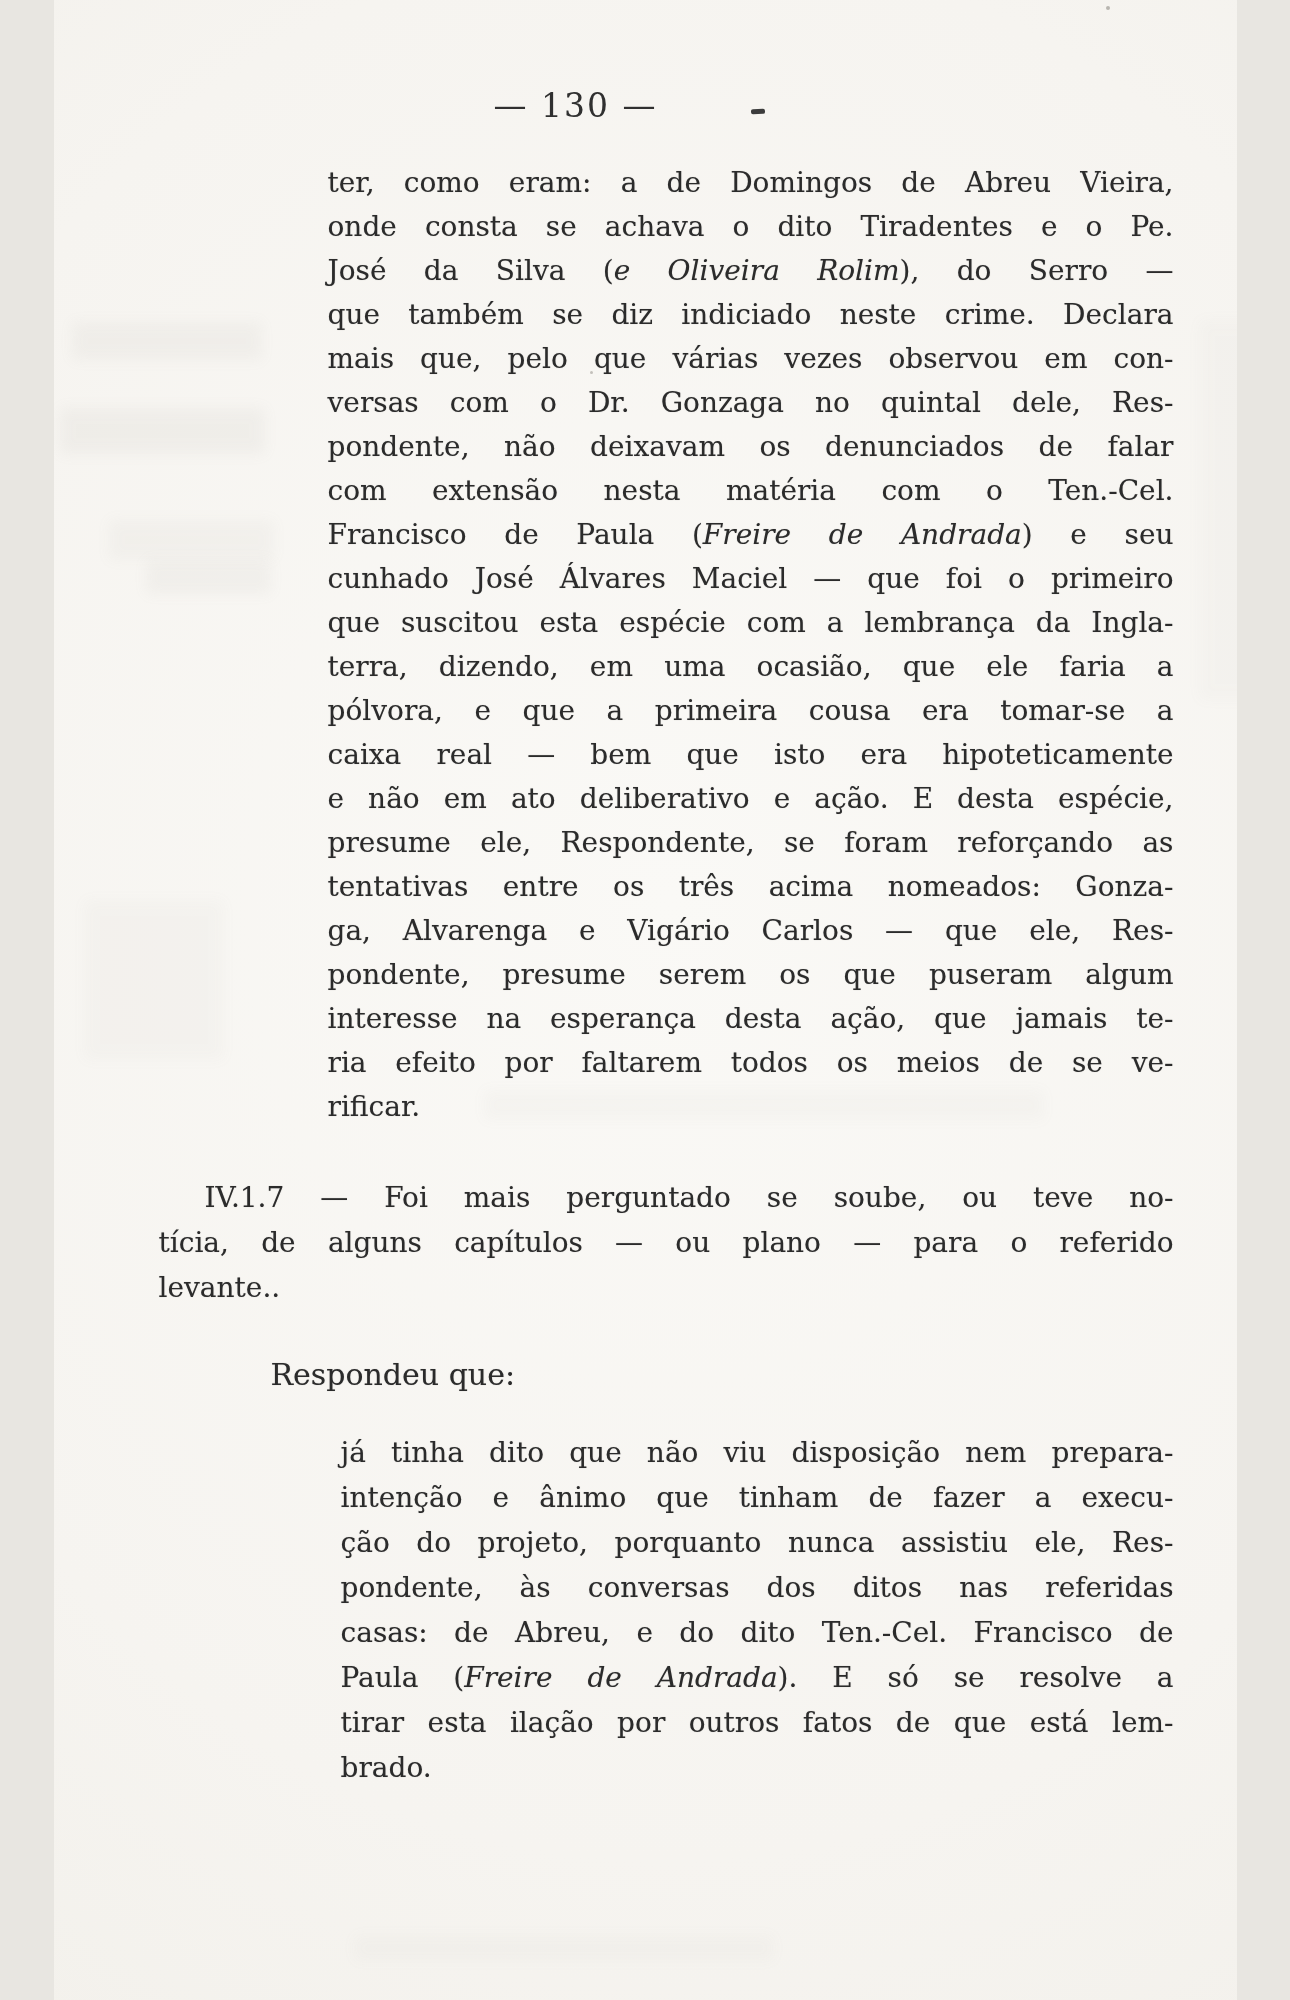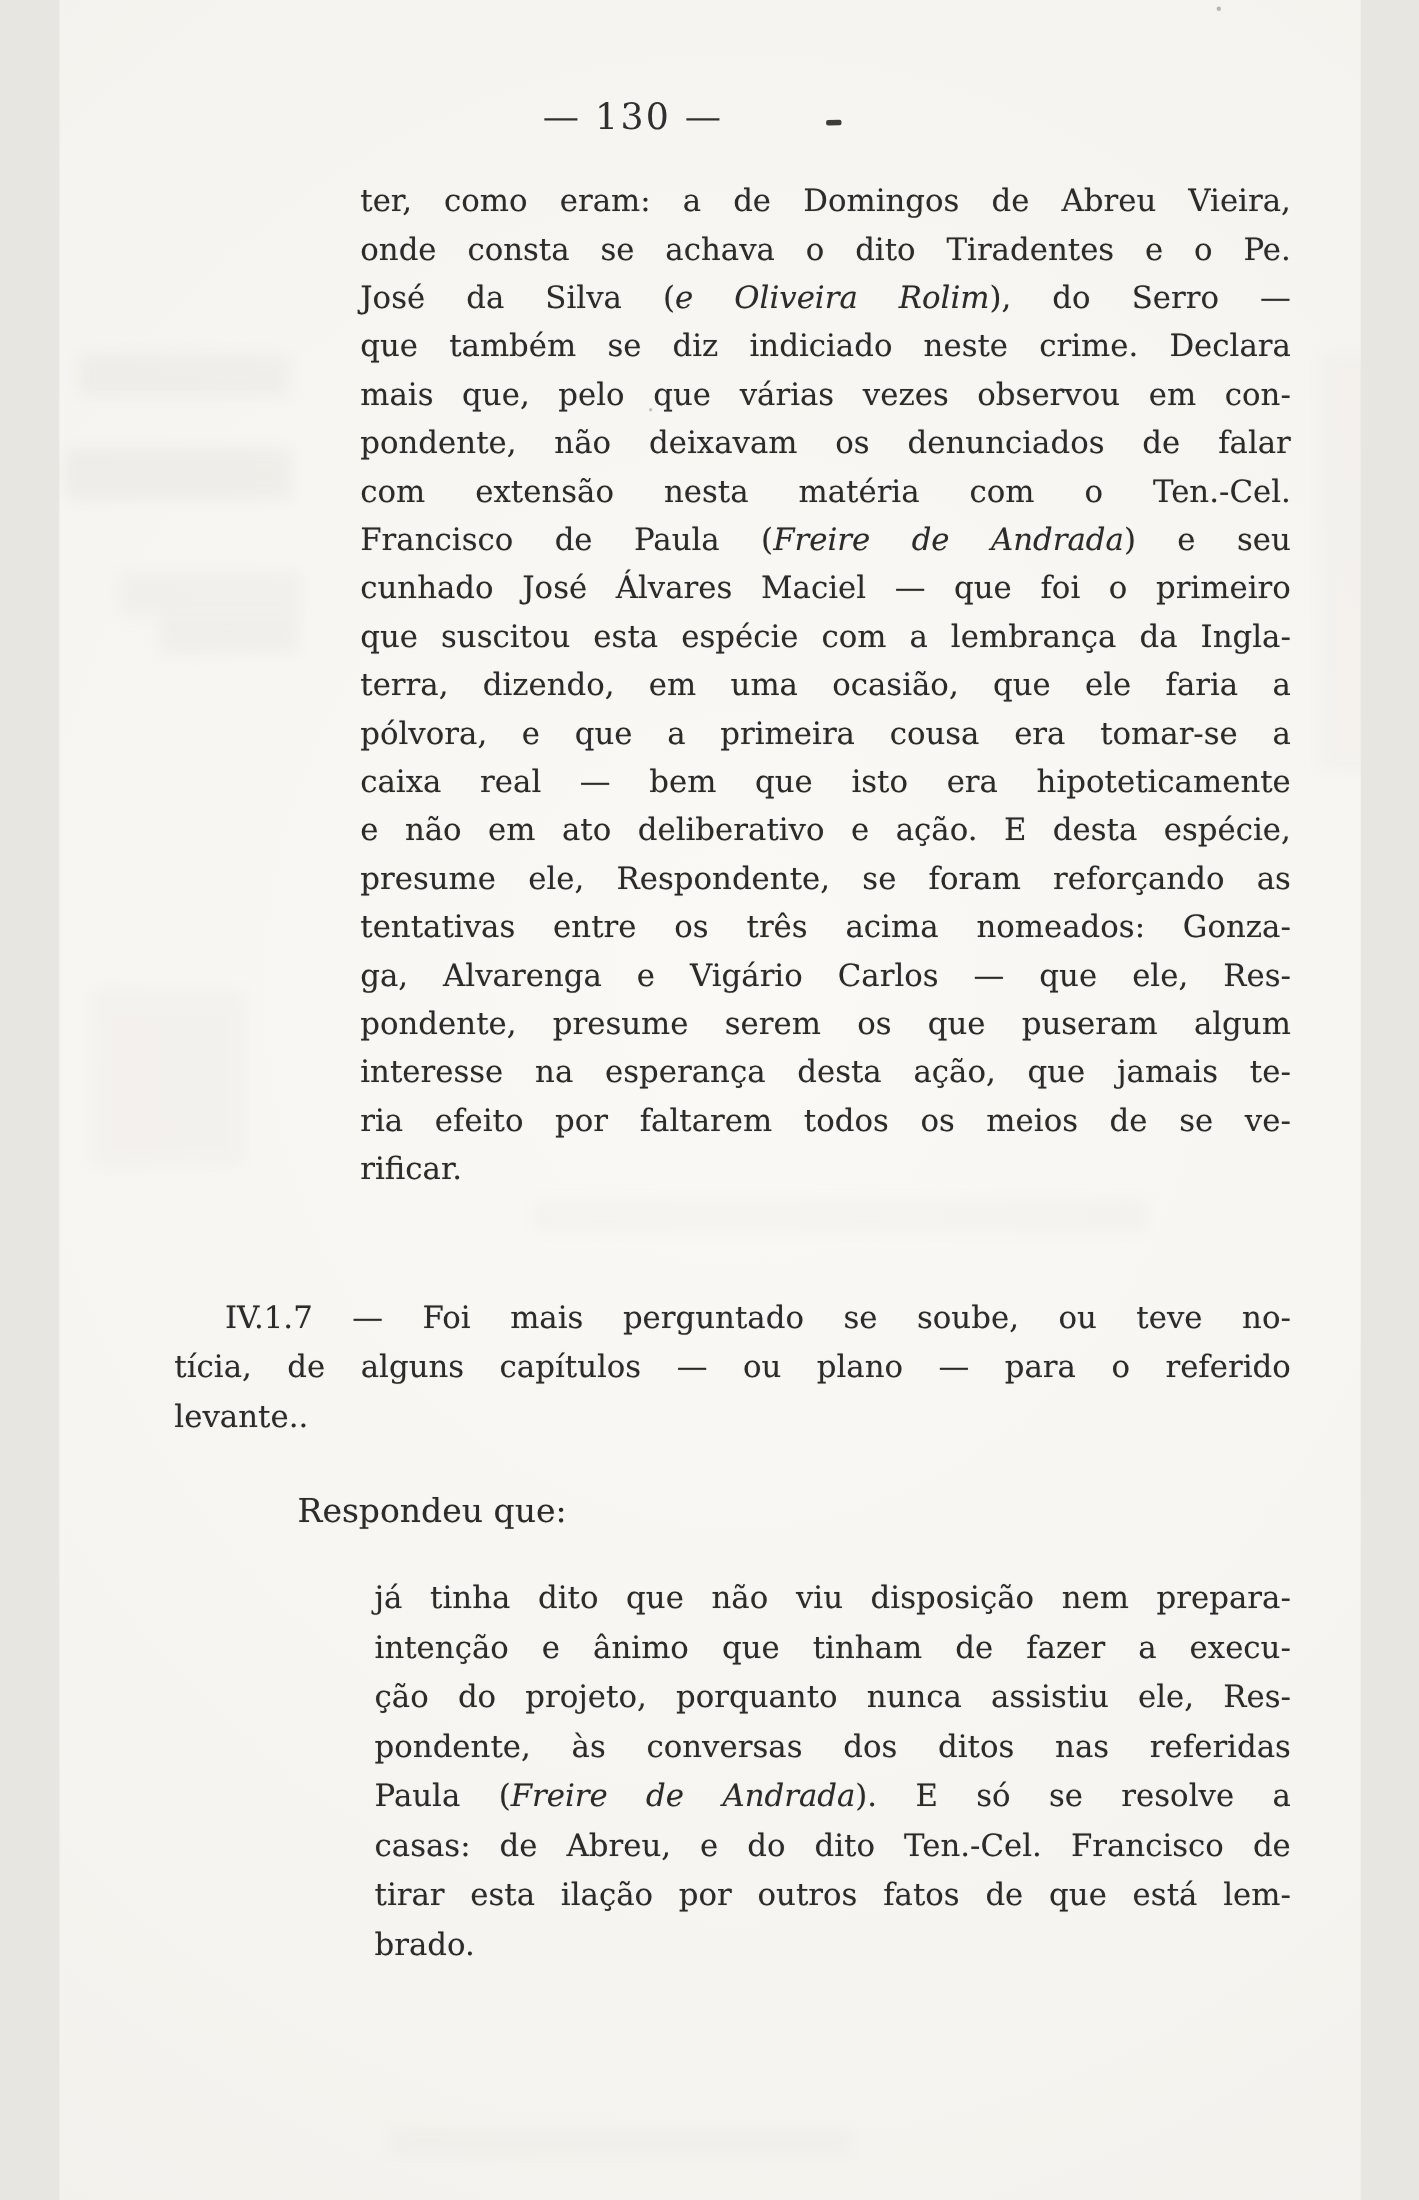--- a/index.html
+++ b/index.html
@@ -74,20 +74,21 @@
   <div class="speck" style="left:536px; top:371px; width:3px; height:3px; opacity:.5;"></div>
 
   <div class="pagenum">— 130 —</div>
 
   <div class="block para p-main">
     <div class="tline rich">ter, como eram: a de Domingos de Abreu Vieira,</div>
     <div class="tline rich">onde consta se achava o dito Tiradentes e o Pe.</div>
     <div class="tline rich">José da Silva (<i>e Oliveira Rolim</i>), do Serro —</div>
     <div class="tline rich">que também se diz indiciado neste crime. Declara</div>
     <div class="tline rich">mais que, pelo que várias vezes observou em con-</div>
+    <div class="tline rich">versas com o Dr. Gonzaga no quintal dele, Res-</div>
     <div class="tline rich">pondente, não deixavam os denunciados de falar</div>
     <div class="tline rich">com extensão nesta matéria com o Ten.-Cel.</div>
     <div class="tline rich">Francisco de Paula (<i>Freire de Andrada</i>) e seu</div>
     <div class="tline rich">cunhado José Álvares Maciel — que foi o primeiro</div>
     <div class="tline rich">que suscitou esta espécie com a lembrança da Ingla-</div>
     <div class="tline rich">terra, dizendo, em uma ocasião, que ele faria a</div>
     <div class="tline rich">pólvora, e que a primeira cousa era tomar-se a</div>
     <div class="tline rich">caixa real — bem que isto era hipoteticamente</div>
     <div class="tline rich">e não em ato deliberativo e ação.  E desta espécie,</div>
     <div class="tline rich">presume ele, Respondente, se foram reforçando as</div>
@@ -105,19 +106,19 @@
     <div class="tline rich last">levante..</div>
   </div>
 
   <div class="block p-intro">Respondeu que:</div>
 
   <div class="block para p-resp">
     <div class="tline rich">já tinha dito que não viu disposição nem prepara-</div>
     <div class="tline rich">intenção e ânimo que tinham de fazer a execu-</div>
     <div class="tline rich">ção do projeto, porquanto nunca assistiu ele, Res-</div>
     <div class="tline rich">pondente, às conversas dos ditos nas referidas</div>
+    <div class="tline rich">casas: de Abreu, e do dito Ten.-Cel. Francisco de</div>
     <div class="tline rich">Paula (<i>Freire de Andrada</i>). E só se resolve a</div>
-    <div class="tline rich">casas: de Abreu, e do dito Ten.-Cel. Francisco de</div>
     <div class="tline rich">tirar esta ilação por outros fatos de que está lem-</div>
     <div class="tline rich last">brado.</div>
   </div>
 
 </div>
 
 </body></html>

